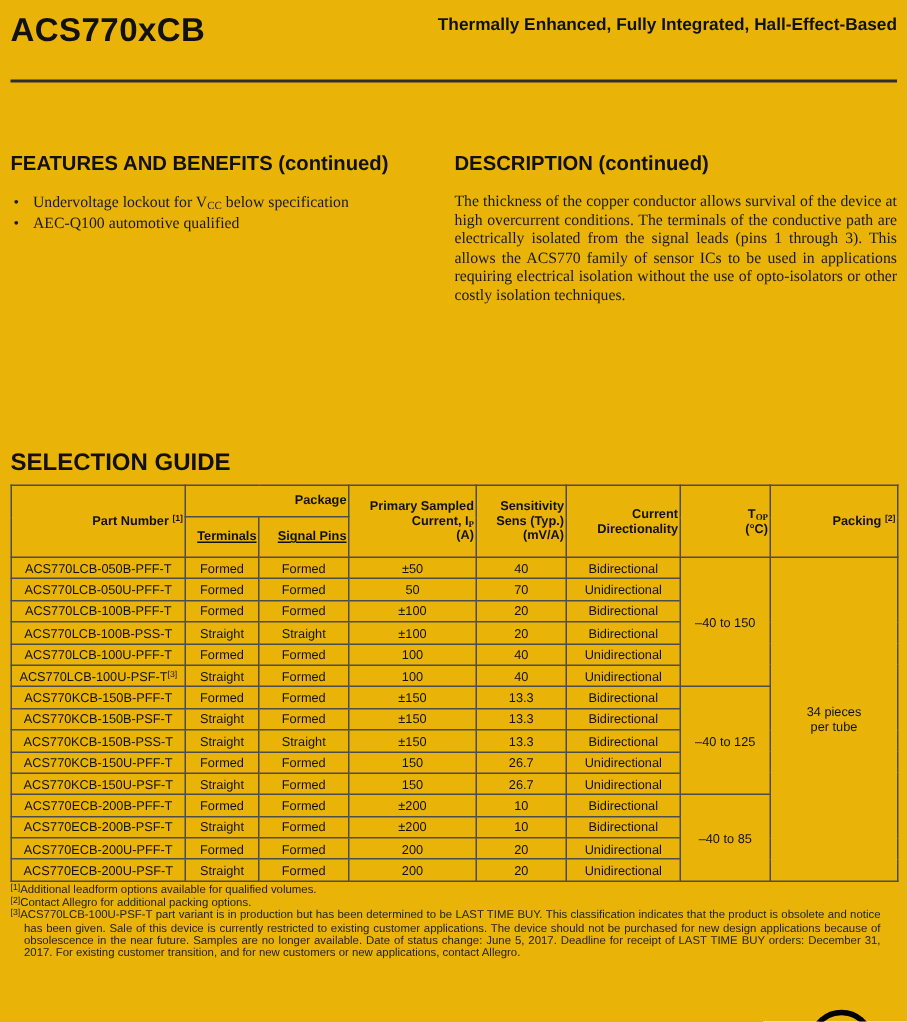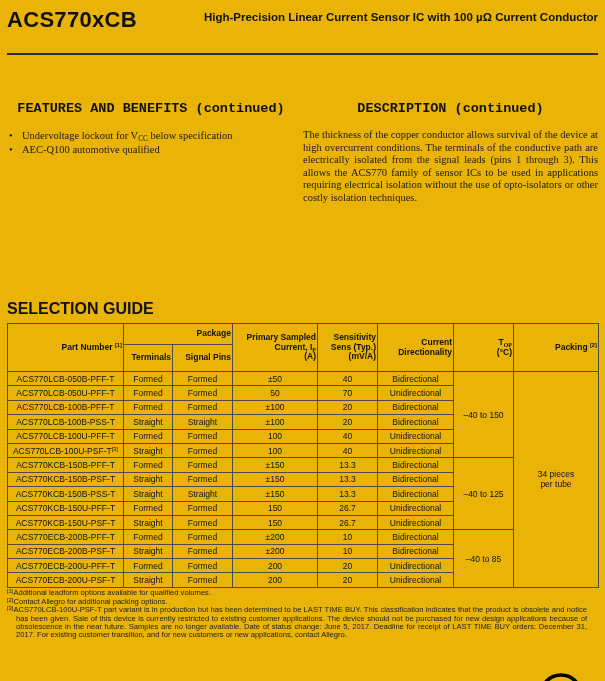--- a/index.html
+++ b/index.html
@@ -10,22 +10,22 @@
   
   .hdr{position:absolute;left:7px;right:7px;top:7px;display:flex;
        justify-content:space-between;align-items:flex-start;}
   .hdr .title{font-family:"Liberation Sans",sans-serif;font-weight:bold;
        font-size:22px;letter-spacing:.3px;color:#111;}
   .hdr .subtitle{font-family:"Liberation Sans",sans-serif;font-weight:bold;
        font-size:11.5px;line-height:13.5px;text-align:right;padding-top:4px;color:#111;}
   .rule{position:absolute;left:7px;right:7px;top:53px;height:2px;background:#2f2f2f;}
 
   
-  h2{font-family:Liberation Mono, monospace;font-size:13.5px;font-weight:bold;
-     margin:0;color:#111;text-align:center;}
+  h2{font-family:Liberation Sans, sans-serif;font-size:13.5px;font-weight:bold;
+     margin:0;color:#111;}
   h3{font-family:"Liberation Sans",sans-serif;font-size:16px;font-weight:bold;
      margin:0 0 5px 0;color:#111;}
 
   
   .features{position:absolute;left:7px;top:101px;width:288px;}
   .features ul{list-style:none;margin:13px 0 0 0;padding:0;
        font-size:10.5px;line-height:13.8px;}
   .features li{position:relative;padding-left:15px;}
   .features li::before{content:"\2022";position:absolute;left:2px;}
 
@@ -34,21 +34,21 @@
   .description .paras{margin-top:13px;}
   .description p{margin:0 0 9px 0;font-size:10.5px;line-height:12.6px;
        text-align:justify;}
 
   
   .selection{position:absolute;left:7px;top:300px;width:591px;}
   table{border-collapse:collapse;width:591px;table-layout:fixed;
         font-family:"Liberation Sans",sans-serif;font-size:8.5px;color:#111;}
   th,td{border:1px solid #4d4d4d;text-align:center;overflow:hidden;}
   th{font-weight:bold;line-height:9.6px;padding:2px 1px;height:16px;text-align:right;}
-  thead tr.sub th{height:22px;}
+  thead tr.sub th{height:22px;text-decoration:underline;}
   tbody td{height:13.4px;line-height:10px;padding:0 2px;font-size:8.5px;}
   sub{font-size:70%;line-height:0;vertical-align:-1.5px;font-family:Liberation Serif, serif;}
   sup{font-size:68%;line-height:0;vertical-align:3px;}
 
   
   .footnotes{position:absolute;left:7px;top:589px;width:580px;
        font-family:"Liberation Sans",sans-serif;font-size:7.6px;
        line-height:8.2px;color:#222;}
   .footnote{padding-left:9px;text-indent:-9px;margin-bottom:.5px;text-align:justify;}
   .footnote sup{font-size:5.8px;vertical-align:2px;}
@@ -57,21 +57,21 @@
   .pb{position:absolute;left:536px;top:672px;width:50px;height:46px;}
 </style>
 </head>
 <body>
 
 <div class="page">
 
   <div class="hdr">
     <div class="title">ACS770xCB</div>
     <div class="subtitle">
-      <div>High-Precision Linear Current Sensor IC with 100 µΩ Current Conductor</div>
+      <div>Thermally Enhanced, Fully Integrated, Hall-Effect-Based</div>
     </div>
   </div>
   <div class="rule"></div>
 
   <section class="features">
     <h2>FEATURES AND BENEFITS (continued)</h2>
     <ul>
         <li>Undervoltage lockout for V<sub>CC</sub> below specification</li>
         <li>AEC-Q100 automotive qualified</li>
       </ul>

